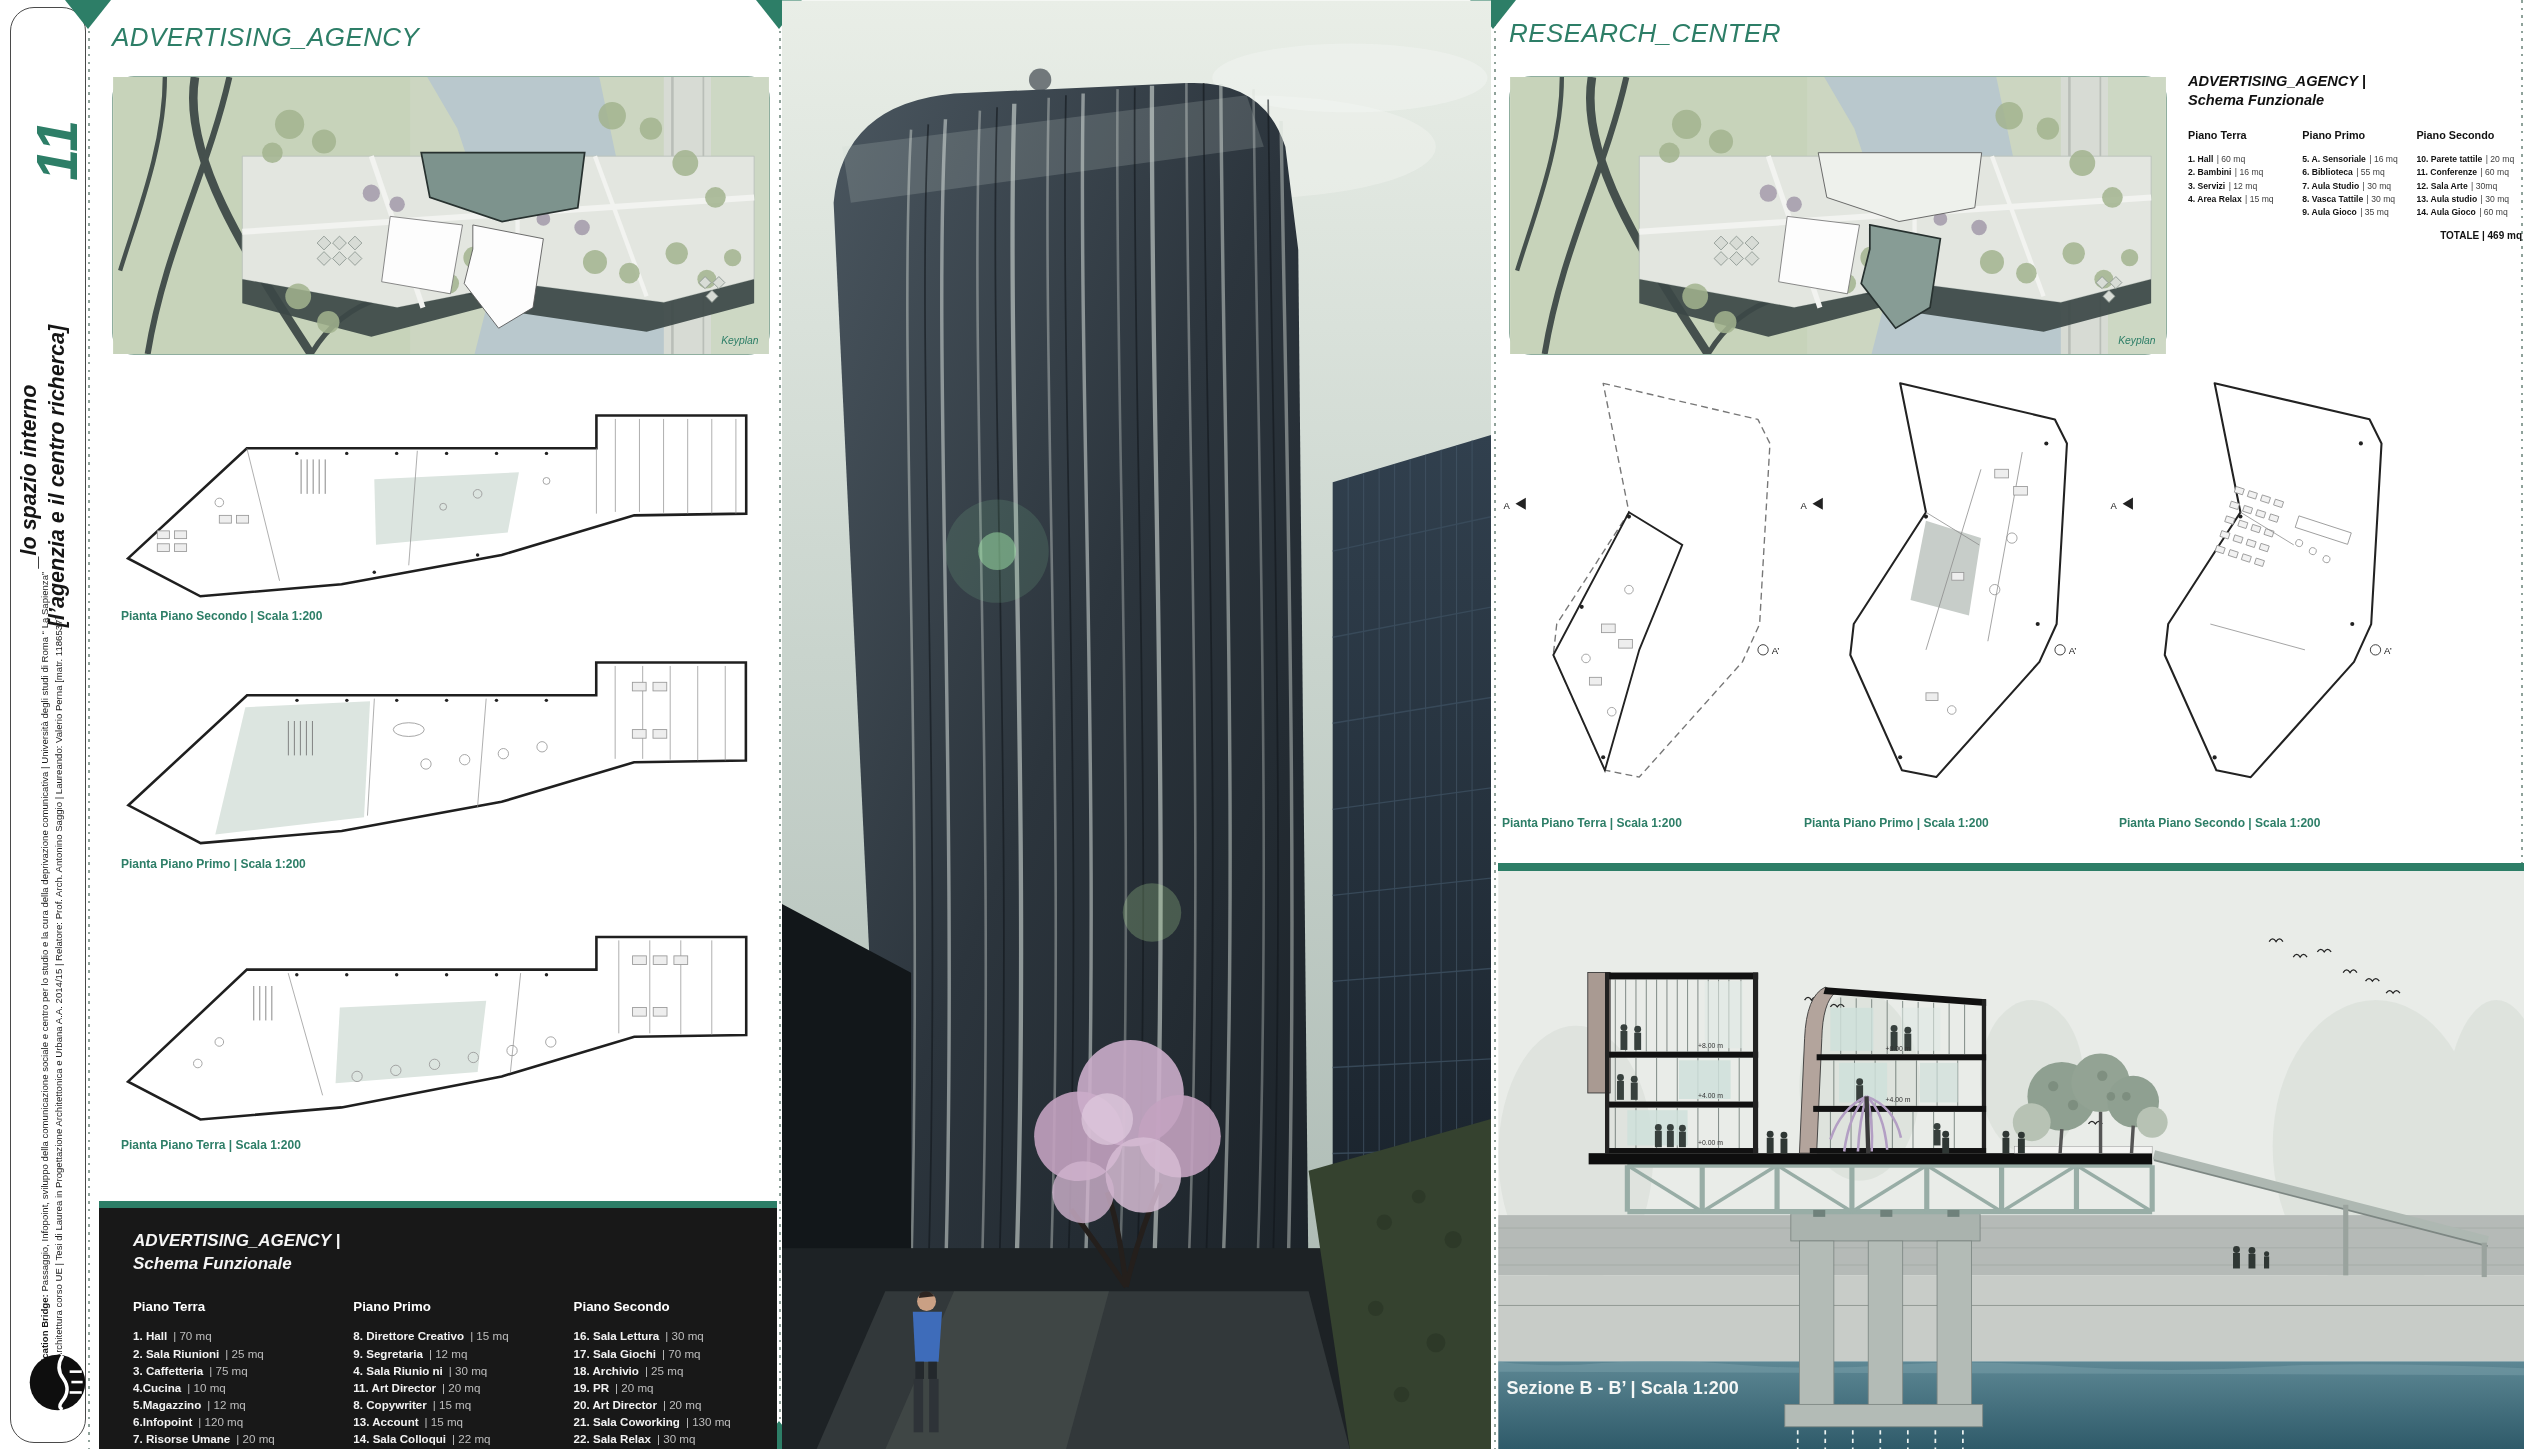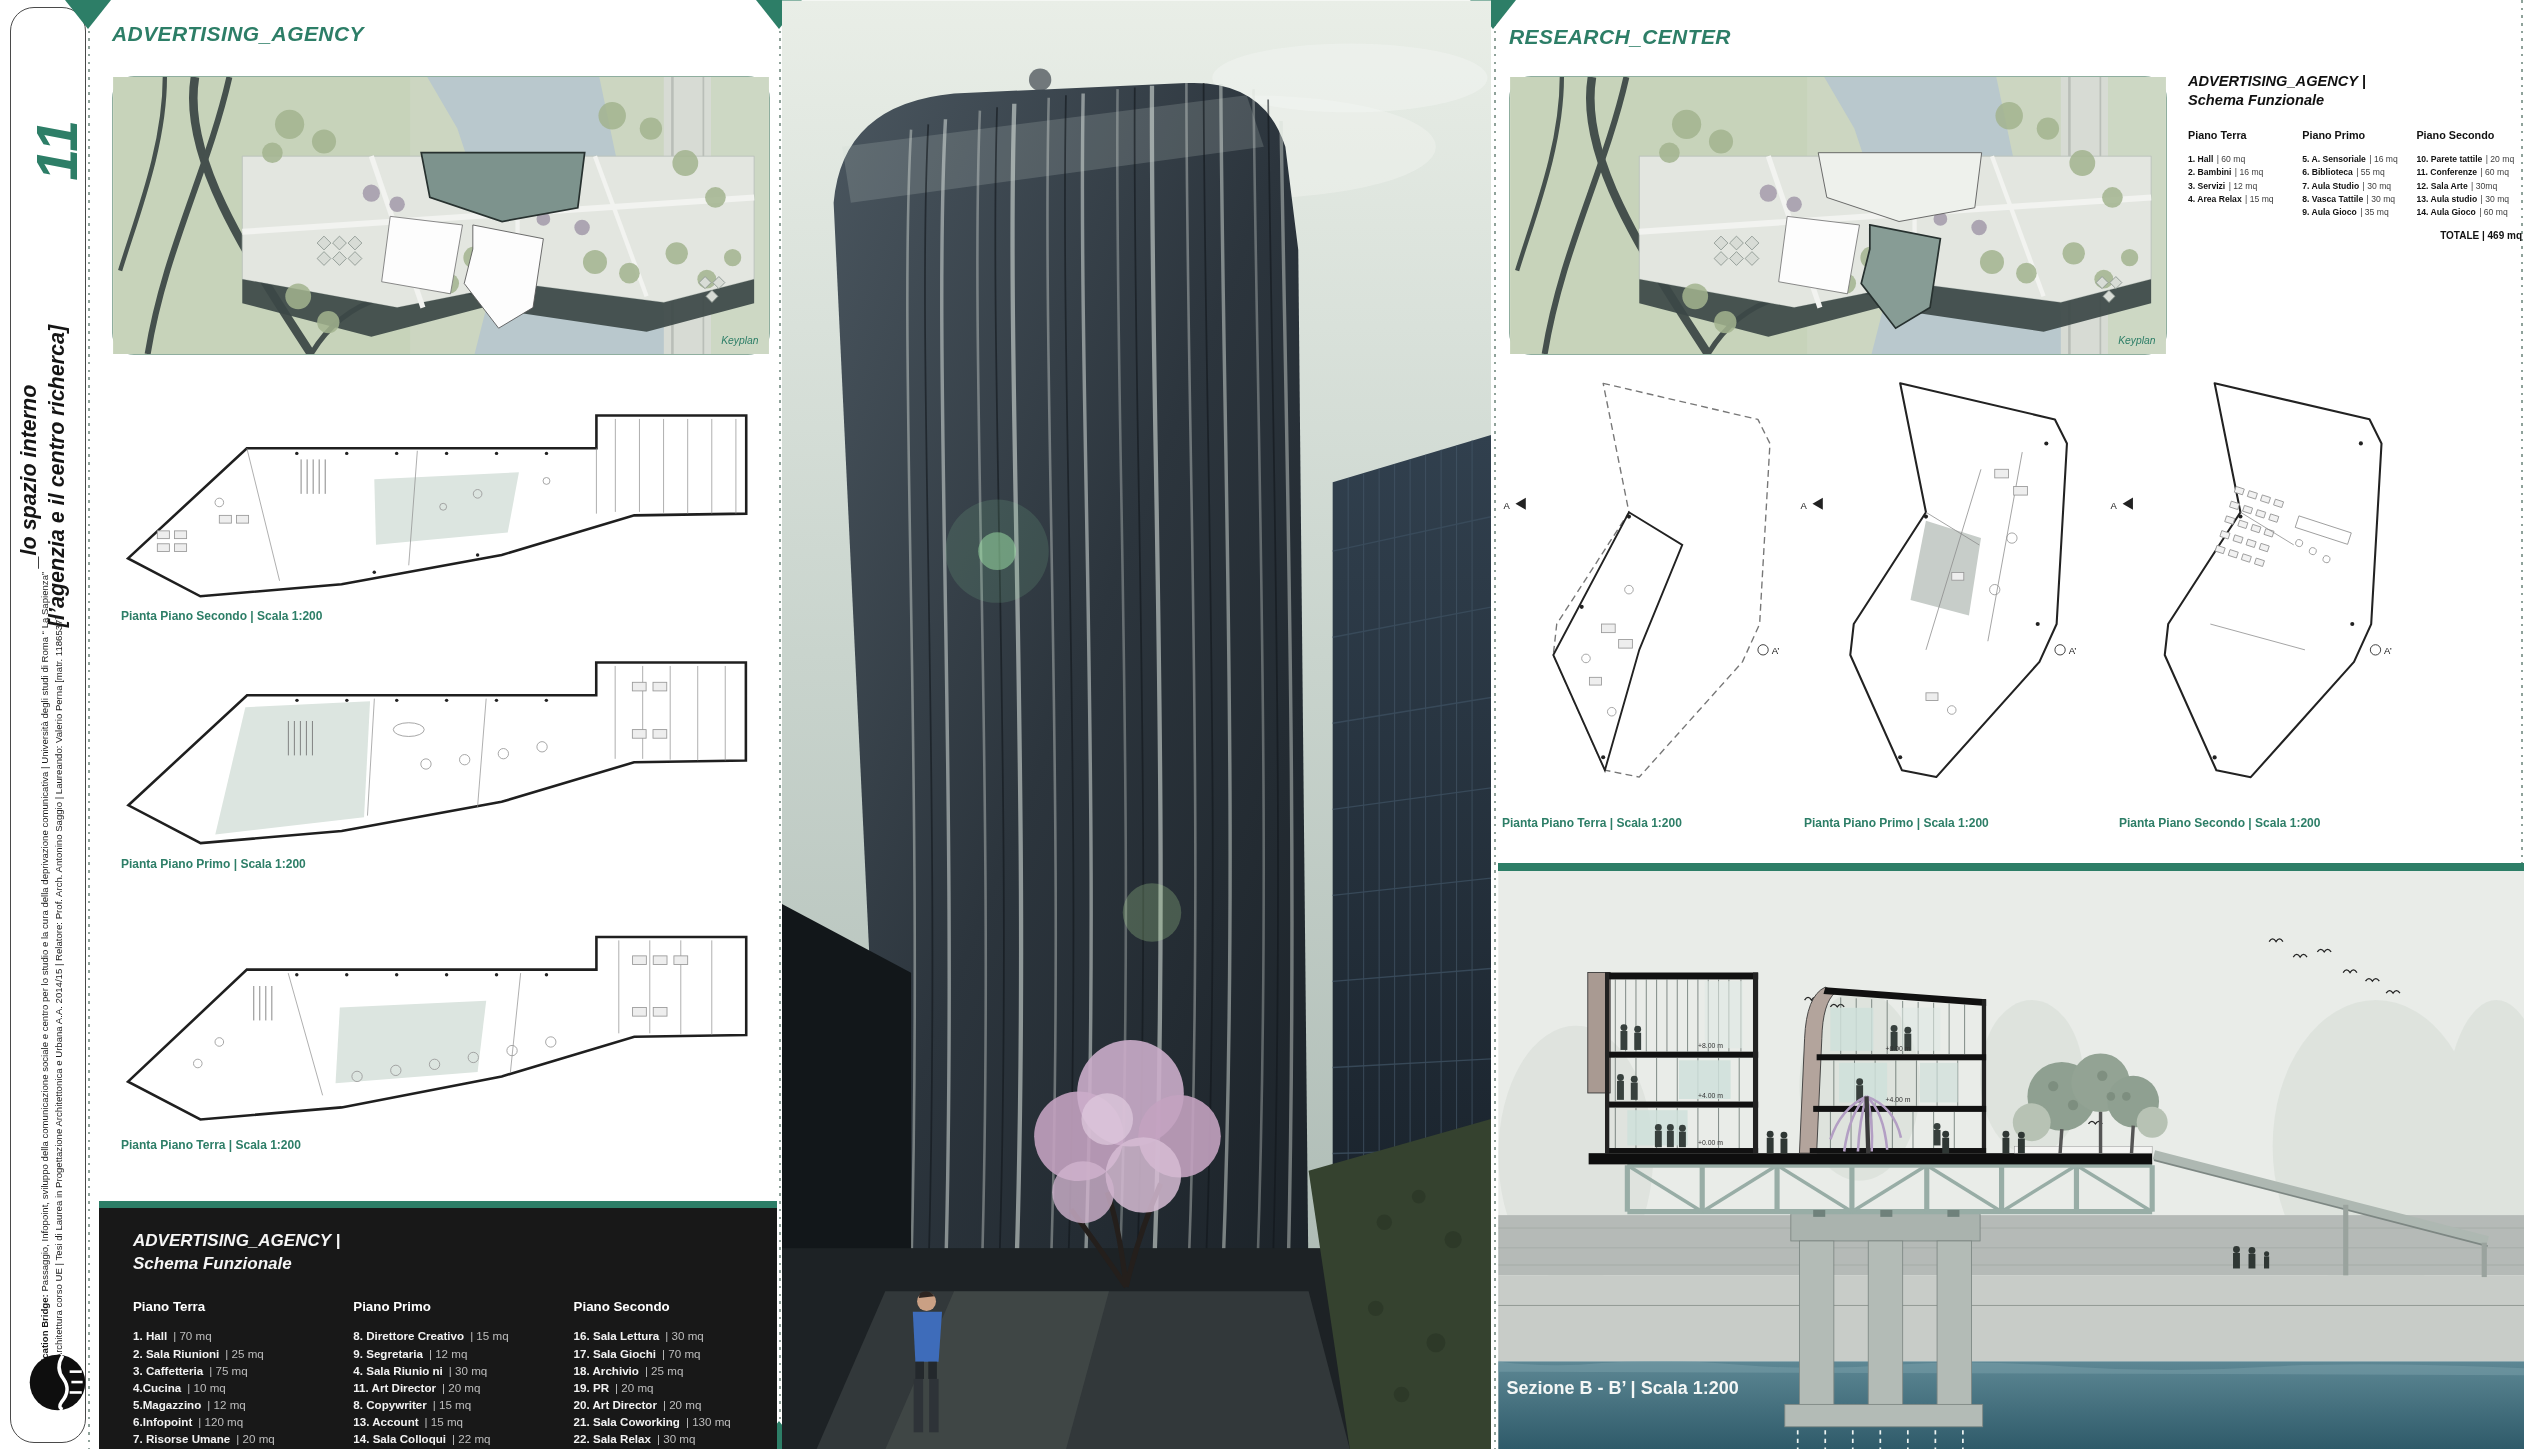--- a/index.html
+++ b/index.html
@@ -17,21 +17,21 @@
   .side-credits{left:-411px;top:919px;width:914px;height:38px;font-size:9.6px;line-height:1.5;color:#1a1a1a;}
   .side-credits b{font-weight:bold;}
   .logo{position:absolute;left:17px;top:1345px;}
   
   .vsep{position:absolute;top:0;bottom:0;width:1.7px;
         background-image:repeating-linear-gradient(to bottom,#8fa29a 0 2.6px,transparent 2.6px 7.7px);}
   .tri{position:absolute;width:0;height:0;border-left:23px solid transparent;border-right:23px solid transparent;}
   .tri-down{top:0;border-top:29px solid var(--teal);}
   .tri-up{bottom:0;border-bottom:29px solid var(--teal);}
   
-  .sec-title{position:absolute;font-size:21px;font-weight:bold;font-style:italic;color:var(--teal);letter-spacing:0.4px;}
+  .sec-title{position:absolute;font-size:26px;font-weight:normal;font-style:italic;color:var(--teal);letter-spacing:0.4px;}
   .plan-label{position:absolute;font-size:12px;font-weight:bold;color:var(--teal);}
   .panel{position:absolute;border-radius:22px;}
   .keyplan-frame{border:0.9px solid #8fae9f;}
   svg{display:block;}
   
   .schema-box{position:absolute;left:99px;top:1201px;width:678px;height:249px;background:#181818;box-sizing:border-box;}
   .schema-box .topbar{height:6.9px;background:var(--teal);}
   .schema-inner{padding:22.4px 22.4px 0 34px;}
   .schema-title{color:#f5f5f5;font-style:italic;font-size:17px;font-weight:600;line-height:1.35;}
   .schema-cols{display:flex;justify-content:space-between;margin-top:22.4px;}
@@ -528,21 +528,21 @@
         <path d="M160,1503 a11,11 0 0 1 17,3 l-18,2 Z" fill="#2c2420"></path>
         <polygon points="152,1524 186,1524 182,1582 155,1582" fill="#3e6cba"></polygon>
         <rect x="155" y="1582" width="10" height="20" fill="#23282c"></rect>
         <rect x="170" y="1582" width="10" height="20" fill="#23282c"></rect>
         <rect x="153" y="1602" width="11" height="62" fill="#2e3338"></rect>
         <rect x="171" y="1602" width="11" height="62" fill="#2e3338"></rect>
       </g>
     </svg>
   </div>
 
-  <div class="sec-title" style="left:1509px;top:25px">RESEARCH_CENTER</div>
+  <div class="sec-title" style="left:1509px;top:18px">RESEARCH_CENTER</div>
 
   <div class="panel keyplan-frame" style="left:1509px;top:76px">
     <svg width="656" height="277" viewBox="0 0 762 322">
       <rect width="762" height="322" fill="#ccd6c1"></rect>
       <rect width="345" height="322" fill="#c6d2b8" opacity=".85"></rect>
       <polygon points="365,0 565,0 585,95 545,165 430,150 400,60" fill="#b9c8cd"></polygon>
       <polygon points="455,185 625,200 650,322 420,322" fill="#b9c8cd"></polygon>
       <rect x="640" width="55" height="322" fill="#d7dbd4"></rect>
       <rect x="695" width="67" height="322" fill="#cdd8c4"></rect>
       <line x1="650" y1="0" x2="650" y2="322" stroke="#b9beb8" stroke-width="3"></line>

